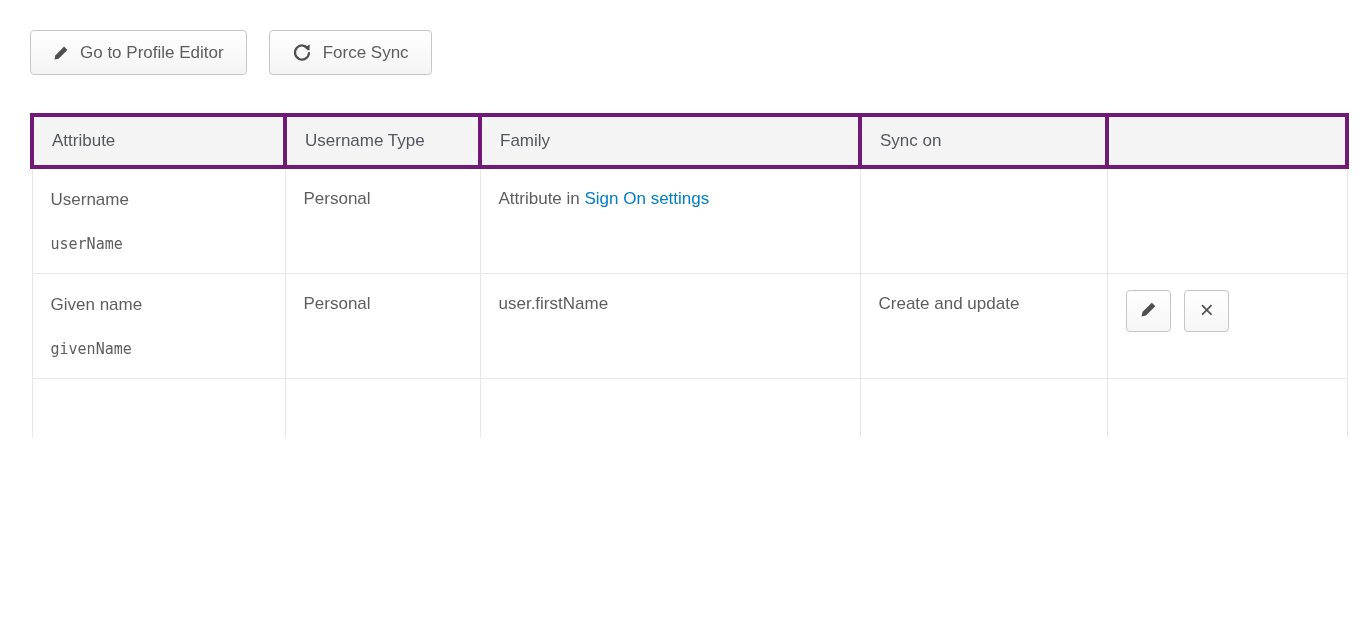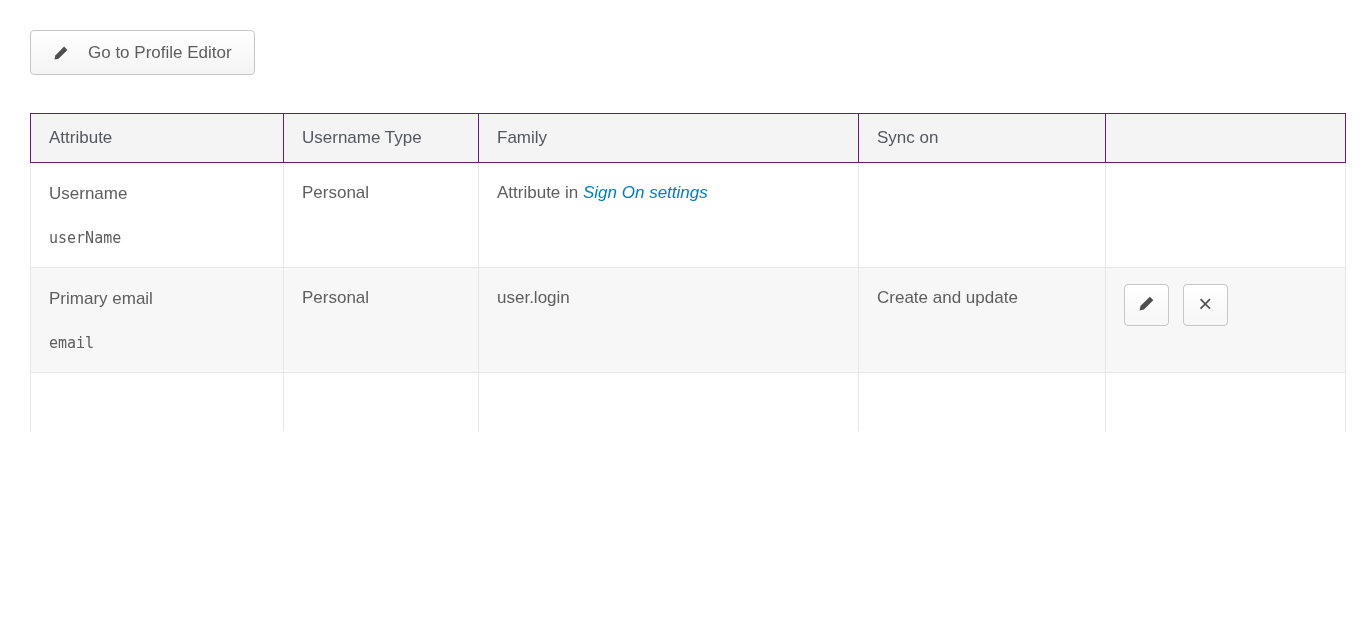--- a/index.html
+++ b/index.html
@@ -19,21 +19,21 @@
 
   
   .toolbar {
     display: flex;
     gap: 22px;
     margin-bottom: 38px;
   }
   .btn {
     display: inline-flex;
     align-items: center;
-    gap: 19px;
+    gap: 11px;
     height: 45px;
     padding: 0 22px;
     font-family: "Liberation Sans", sans-serif;
     font-size: 17px;
     color: #5e5e5e;
     background: linear-gradient(#ffffff, #f4f4f4);
     border: 1px solid #c6c6c6;
     border-radius: 4px;
     cursor: pointer;
     white-space: nowrap;
@@ -47,38 +47,38 @@
     width: 1315px;
     font-size: 17px;
     background: #fff;
   }
   table.attr-table th {
     background: #f4f4f4;
     color: #54585e;
     font-weight: 400;
     text-align: left;
     padding: 14px 18px;
-    border: 1px solid #701a75;
+    border: 4px solid #701a75;
   }
   table.attr-table td {
     border: 1px solid #e7e7e7;
     vertical-align: top;
     padding: 20px 18px;
     height: 82px;
   }
   tr.highlighted td { background: #f7f7f7; }
   tr.partial-row td { height: 58px; border-bottom: none; }
 
   .attr-label { color: #5e5e5e; line-height: 22px; margin-bottom: 24px; }
   .attr-name {
     font-family: "DejaVu Sans Mono", monospace;
     font-size: 15px;
     color: #5e5e5e;
   }
-  .value-link { text-decoration: none; cursor: pointer; font-style: italic; }
+  .value-link { text-decoration: none; cursor: pointer; }
 
   
   .actions-cell { padding-top: 16px !important; }
   .action-btn {
     display: inline-flex;
     align-items: center;
     justify-content: center;
     width: 45px;
     height: 42px;
     margin-right: 9px;
@@ -100,20 +100,29 @@
   <div class="toolbar">
     <button class="btn">
       <span class="icon">
         <svg width="16" height="16" viewBox="0 0 16 16">
           <path d="M11.1 1.6 L14.4 4.9 L5.6 13.7 L1.5 14.5 L2.3 10.4 Z" fill="#4f4f4f"></path>
         </svg>
       </span>
       <span>Go to Profile Editor</span>
     </button>
 
+    <button class="btn">
+      <span class="icon">
+        <svg width="20" height="20" viewBox="0 0 20 20">
+          <path d="M16.2 6.2 A7 7 0 1 0 17 10" fill="none" stroke="#4f4f4f" stroke-width="2.2" stroke-linecap="round"></path>
+          <path d="M17.8 1.6 L17.4 7.4 L12.4 4.8 Z" fill="#4f4f4f"></path>
+        </svg>
+      </span>
+      <span>Force Sync</span>
+    </button>
   </div>
 
   <table class="attr-table">
     <colgroup>
       <col style="width:253px">
       <col style="width:195px">
       <col style="width:380px">
       <col style="width:247px">
       <col style="width:240px">
     </colgroup>
@@ -133,28 +142,28 @@
       <div class="attr-name">userName</div>
     </td>
     <td class="type-cell">Personal</td>
     <td class="value-cell">
       <span class="value-text">Attribute in</span>
       <a class="value-link" href="#" style="color: rgb(0, 125, 193);">Sign On settings</a>
     </td>
     <td class="apply-cell"></td>
     <td class="actions-cell"></td>
   </tr>
-        <tr class="highlighted">
+        <tr>
     <td class="attr-cell">
-      <div class="attr-label">Primary email</div>
-      <div class="attr-name">email</div>
+      <div class="attr-label">Given name</div>
+      <div class="attr-name">givenName</div>
     </td>
     <td class="type-cell">Personal</td>
     <td class="value-cell">
-      <span class="value-text">user.login</span>
+      <span class="value-text">user.firstName</span>
       
     </td>
     <td class="apply-cell">Create and update</td>
     <td class="actions-cell">
       <button class="action-btn">
         <span>
           <svg width="17" height="17" viewBox="0 0 16 16">
             <path d="M11.1 1.6 L14.4 4.9 L5.6 13.7 L1.5 14.5 L2.3 10.4 Z" fill="#4f4f4f"></path>
           </svg>
         </span>

